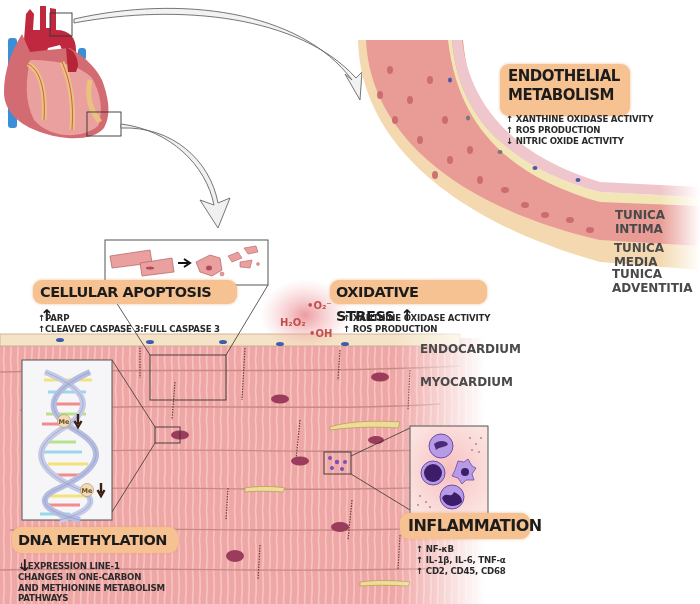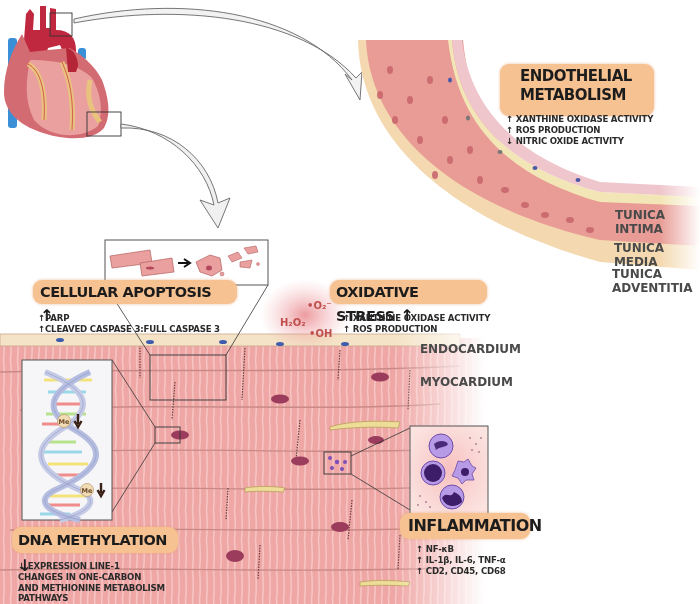--- a/index.html
+++ b/index.html
@@ -231,21 +231,21 @@
       <circle cx="472" cy="450" r="0.8"></circle>
         <circle cx="479" cy="452" r="0.8"></circle>
         <circle cx="420" cy="496" r="0.8"></circle>
       <circle cx="426" cy="502" r="0.8"></circle>
         <circle cx="418" cy="505" r="0.8"></circle>
         <circle cx="430" cy="507" r="0.8"></circle>
     </g>
   </g>
 </svg>
 
-<div class="box" style="left:500px;top:64px;width:114px;height:46px;padding:3px 20px;">
+<div class="box" style="left:500px;top:64px;width:114px;height:46px;padding:3px 8px;">
   <span class="t" style="font-size:15px;line-height:19px;">ENDOTHELIAL</span>
   <span class="t" style="font-size:15px;line-height:19px;">METABOLISM</span>
 </div>
 <div class="list" style="left:506px;top:114px;">
   <div><span>↑</span> <span>XANTHINE OXIDASE ACTIVITY</span></div>
   <div><span>↑</span> <span>ROS PRODUCTION</span></div>
   <div><span>↓</span> <span>NITRIC OXIDE ACTIVITY</span></div>
 </div>
 
 <div class="layer" style="left:615px;top:208px;">TUNICA INTIMA</div>

